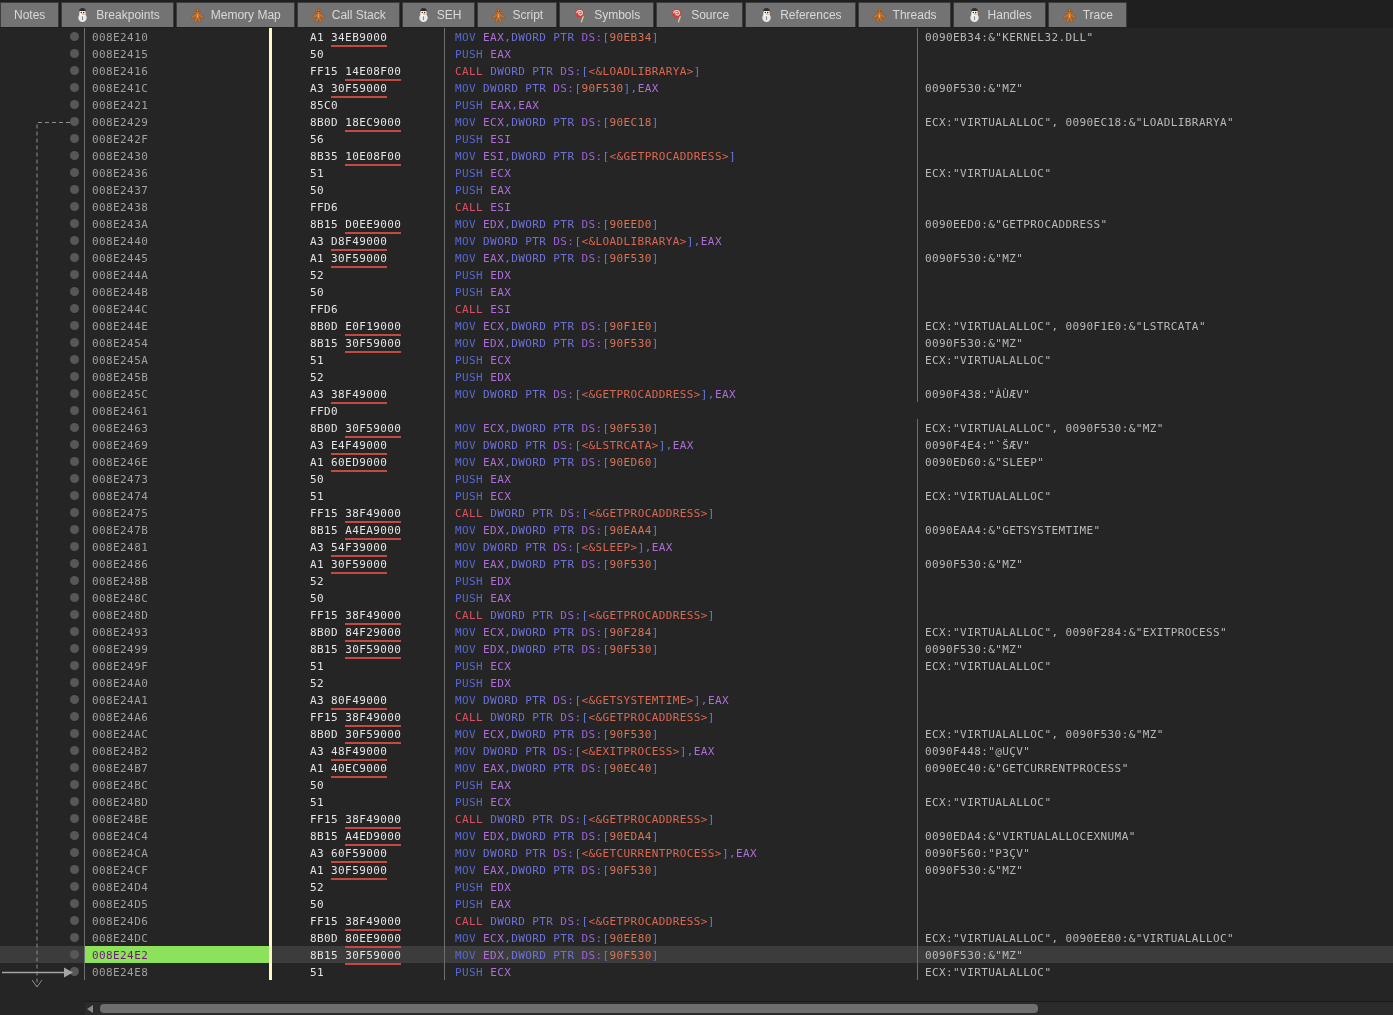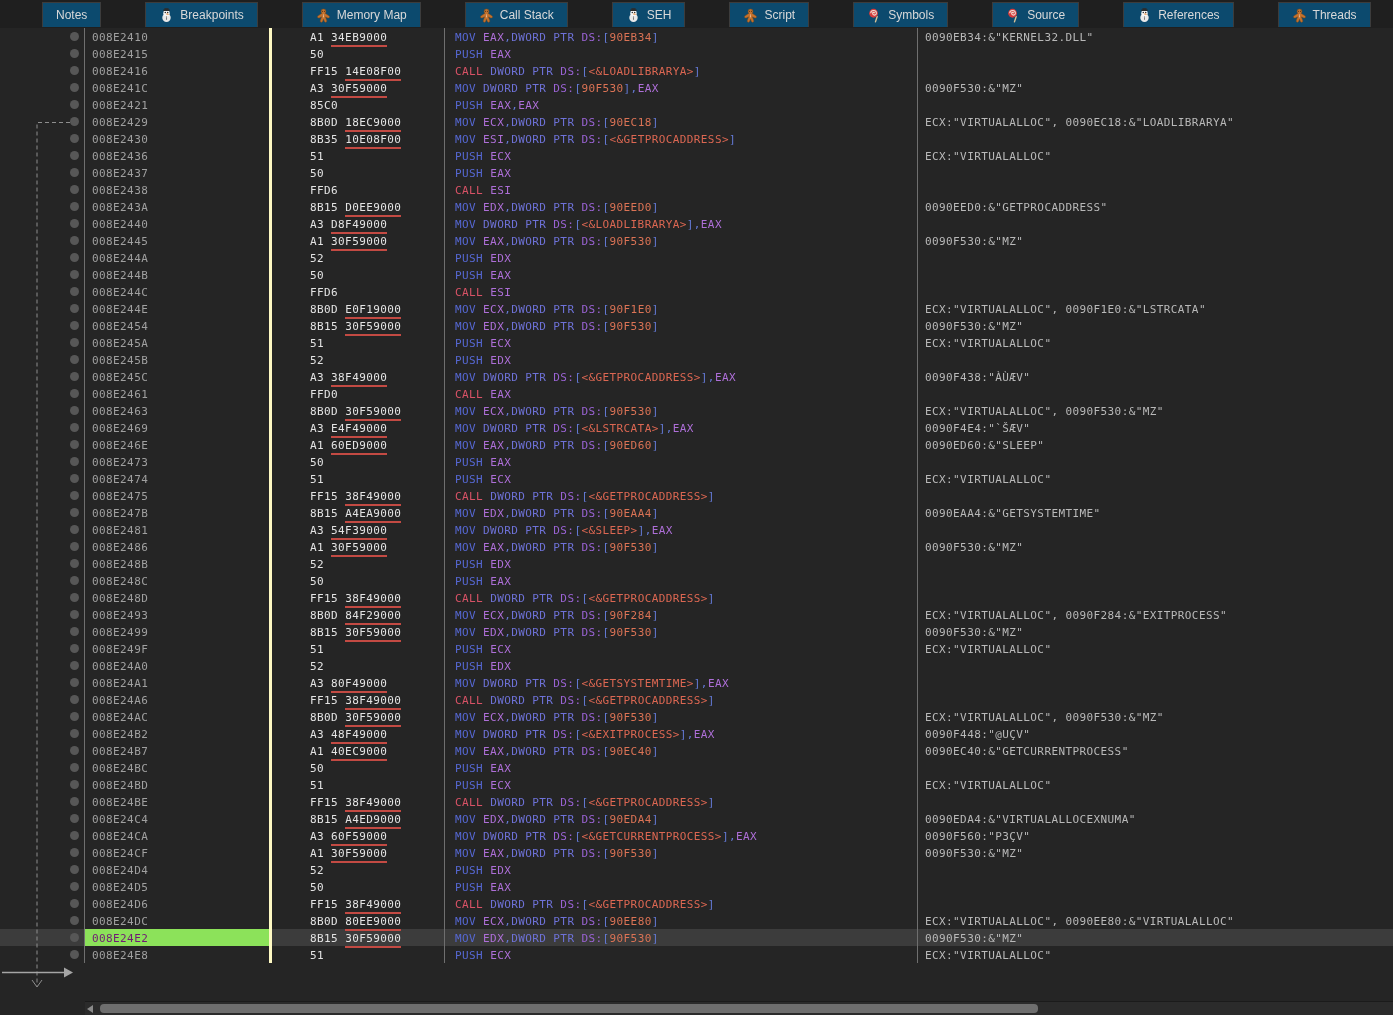--- a/index.html
+++ b/index.html
@@ -7,24 +7,24 @@
     width:1393px;height:1015px;overflow:hidden;position:relative;
     background:var(--background,#252525);
     font-family:"DejaVu Sans Mono",monospace;
   }
   
   .tabbar{
     height:28px;background:#1f1f1f;display:flex;align-items:flex-start;
     padding:2px 0 0 0;box-sizing:border-box;
   }
   .tab{
-    height:25px;background:#0c4a6e;border:1px solid #3c3c3c;border-bottom:none;
+    height:25px;background:#737373;border:1px solid #3c3c3c;border-bottom:none;
     display:flex;align-items:center;gap:6px;padding:0 13px;margin-right:2px;
     color:#d9d9d9;font:12px "Liberation Sans",sans-serif;box-sizing:border-box;
-    cursor:default;white-space:nowrap;margin-left:42px;
+    cursor:default;white-space:nowrap;
   }
   .tab-icon{width:15px;height:15px;display:inline-block;flex:none;}
   .tab-icon svg{width:15px;height:15px;display:block;}
   
   .dasm{
     position:absolute;top:28px;left:0;right:0;bottom:0;
     font:15px/17px "DejaVu Sans Mono",monospace;
     letter-spacing:0.4px;
     font-variant-caps:all-small-caps;
   }
@@ -216,36 +216,37 @@
   </div>
 
 <div class="dasm" id="dasm">
   <div id="rows">
       <div class="row"><div class="c-gut"><span class="dot"></span></div><div class="c-addr">008E2410</div><div class="c-bytes"><span>A1 </span><span class="u">34EB9000</span></div><div class="c-asm"><span class="tk-mn">mov </span><span class="tk-reg">eax</span><span class="tk-pun">,</span><span class="tk-size">dword ptr</span><span class="tk-pl"> </span><span class="tk-seg">ds:</span><span class="tk-pun">[</span><span class="tk-num">90EB34</span><span class="tk-pun">]</span></div><div class="c-cmt">0090EB34:&amp;"kernel32.dll"</div></div>
       <div class="row"><div class="c-gut"><span class="dot"></span></div><div class="c-addr">008E2415</div><div class="c-bytes"><span>50</span></div><div class="c-asm"><span class="tk-mn">push </span><span class="tk-reg">eax</span></div><div class="c-cmt"></div></div>
       <div class="row"><div class="c-gut"><span class="dot"></span></div><div class="c-addr">008E2416</div><div class="c-bytes"><span>FF15 </span><span class="u">14E08F00</span></div><div class="c-asm"><span class="tk-callj">call </span><span class="tk-size">dword ptr</span><span class="tk-pl"> </span><span class="tk-seg">ds:</span><span class="tk-pun">[</span><span class="tk-lbl">&lt;&amp;LoadLibraryA&gt;</span><span class="tk-pun">]</span></div><div class="c-cmt"></div></div>
       <div class="row"><div class="c-gut"><span class="dot"></span></div><div class="c-addr">008E241C</div><div class="c-bytes"><span>A3 </span><span class="u">30F59000</span></div><div class="c-asm"><span class="tk-mn">mov </span><span class="tk-size">dword ptr</span><span class="tk-pl"> </span><span class="tk-seg">ds:</span><span class="tk-pun">[</span><span class="tk-num">90F530</span><span class="tk-pun">]</span><span class="tk-pun">,</span><span class="tk-reg">eax</span></div><div class="c-cmt">0090F530:&amp;"MZ"</div></div>
       <div class="row"><div class="c-gut"><span class="dot"></span></div><div class="c-addr">008E2421</div><div class="c-bytes"><span>85C0</span></div><div class="c-asm"><span class="tk-mn">push </span><span class="tk-reg">eax</span><span class="tk-pun">,</span><span class="tk-reg">eax</span></div><div class="c-cmt"></div></div>
       <div class="row"><div class="c-gut"><span class="dot"></span></div><div class="c-addr">008E2429</div><div class="c-bytes"><span>8B0D </span><span class="u">18EC9000</span></div><div class="c-asm"><span class="tk-mn">mov </span><span class="tk-reg">ecx</span><span class="tk-pun">,</span><span class="tk-size">dword ptr</span><span class="tk-pl"> </span><span class="tk-seg">ds:</span><span class="tk-pun">[</span><span class="tk-num">90EC18</span><span class="tk-pun">]</span></div><div class="c-cmt">ecx:"VirtualAlloc", 0090EC18:&amp;"LoadLibraryA"</div></div>
+      <div class="row"><div class="c-gut"><span class="dot"></span></div><div class="c-addr">008E242F</div><div class="c-bytes"><span>56</span></div><div class="c-asm"><span class="tk-mn">push </span><span class="tk-reg">esi</span></div><div class="c-cmt"></div></div>
       <div class="row"><div class="c-gut"><span class="dot"></span></div><div class="c-addr">008E2430</div><div class="c-bytes"><span>8B35 </span><span class="u">10E08F00</span></div><div class="c-asm"><span class="tk-mn">mov </span><span class="tk-reg">esi</span><span class="tk-pun">,</span><span class="tk-size">dword ptr</span><span class="tk-pl"> </span><span class="tk-seg">ds:</span><span class="tk-pun">[</span><span class="tk-lbl">&lt;&amp;GetProcAddress&gt;</span><span class="tk-pun">]</span></div><div class="c-cmt"></div></div>
       <div class="row"><div class="c-gut"><span class="dot"></span></div><div class="c-addr">008E2436</div><div class="c-bytes"><span>51</span></div><div class="c-asm"><span class="tk-mn">push </span><span class="tk-reg">ecx</span></div><div class="c-cmt">ecx:"VirtualAlloc"</div></div>
       <div class="row"><div class="c-gut"><span class="dot"></span></div><div class="c-addr">008E2437</div><div class="c-bytes"><span>50</span></div><div class="c-asm"><span class="tk-mn">push </span><span class="tk-reg">eax</span></div><div class="c-cmt"></div></div>
       <div class="row"><div class="c-gut"><span class="dot"></span></div><div class="c-addr">008E2438</div><div class="c-bytes"><span>FFD6</span></div><div class="c-asm"><span class="tk-callj">call </span><span class="tk-reg">esi</span></div><div class="c-cmt"></div></div>
       <div class="row"><div class="c-gut"><span class="dot"></span></div><div class="c-addr">008E243A</div><div class="c-bytes"><span>8B15 </span><span class="u">D0EE9000</span></div><div class="c-asm"><span class="tk-mn">mov </span><span class="tk-reg">edx</span><span class="tk-pun">,</span><span class="tk-size">dword ptr</span><span class="tk-pl"> </span><span class="tk-seg">ds:</span><span class="tk-pun">[</span><span class="tk-num">90EED0</span><span class="tk-pun">]</span></div><div class="c-cmt">0090EED0:&amp;"GetProcAddress"</div></div>
       <div class="row"><div class="c-gut"><span class="dot"></span></div><div class="c-addr">008E2440</div><div class="c-bytes"><span>A3 </span><span class="u">D8F49000</span></div><div class="c-asm"><span class="tk-mn">mov </span><span class="tk-size">dword ptr</span><span class="tk-pl"> </span><span class="tk-seg">ds:</span><span class="tk-pun">[</span><span class="tk-lbl">&lt;&amp;LoadLibraryA&gt;</span><span class="tk-pun">]</span><span class="tk-pun">,</span><span class="tk-reg">eax</span></div><div class="c-cmt"></div></div>
       <div class="row"><div class="c-gut"><span class="dot"></span></div><div class="c-addr">008E2445</div><div class="c-bytes"><span>A1 </span><span class="u">30F59000</span></div><div class="c-asm"><span class="tk-mn">mov </span><span class="tk-reg">eax</span><span class="tk-pun">,</span><span class="tk-size">dword ptr</span><span class="tk-pl"> </span><span class="tk-seg">ds:</span><span class="tk-pun">[</span><span class="tk-num">90F530</span><span class="tk-pun">]</span></div><div class="c-cmt">0090F530:&amp;"MZ"</div></div>
       <div class="row"><div class="c-gut"><span class="dot"></span></div><div class="c-addr">008E244A</div><div class="c-bytes"><span>52</span></div><div class="c-asm"><span class="tk-mn">push </span><span class="tk-reg">edx</span></div><div class="c-cmt"></div></div>
       <div class="row"><div class="c-gut"><span class="dot"></span></div><div class="c-addr">008E244B</div><div class="c-bytes"><span>50</span></div><div class="c-asm"><span class="tk-mn">push </span><span class="tk-reg">eax</span></div><div class="c-cmt"></div></div>
       <div class="row"><div class="c-gut"><span class="dot"></span></div><div class="c-addr">008E244C</div><div class="c-bytes"><span>FFD6</span></div><div class="c-asm"><span class="tk-callj">call </span><span class="tk-reg">esi</span></div><div class="c-cmt"></div></div>
       <div class="row"><div class="c-gut"><span class="dot"></span></div><div class="c-addr">008E244E</div><div class="c-bytes"><span>8B0D </span><span class="u">E0F19000</span></div><div class="c-asm"><span class="tk-mn">mov </span><span class="tk-reg">ecx</span><span class="tk-pun">,</span><span class="tk-size">dword ptr</span><span class="tk-pl"> </span><span class="tk-seg">ds:</span><span class="tk-pun">[</span><span class="tk-num">90F1E0</span><span class="tk-pun">]</span></div><div class="c-cmt">ecx:"VirtualAlloc", 0090F1E0:&amp;"lstrcatA"</div></div>
       <div class="row"><div class="c-gut"><span class="dot"></span></div><div class="c-addr">008E2454</div><div class="c-bytes"><span>8B15 </span><span class="u">30F59000</span></div><div class="c-asm"><span class="tk-mn">mov </span><span class="tk-reg">edx</span><span class="tk-pun">,</span><span class="tk-size">dword ptr</span><span class="tk-pl"> </span><span class="tk-seg">ds:</span><span class="tk-pun">[</span><span class="tk-num">90F530</span><span class="tk-pun">]</span></div><div class="c-cmt">0090F530:&amp;"MZ"</div></div>
       <div class="row"><div class="c-gut"><span class="dot"></span></div><div class="c-addr">008E245A</div><div class="c-bytes"><span>51</span></div><div class="c-asm"><span class="tk-mn">push </span><span class="tk-reg">ecx</span></div><div class="c-cmt">ecx:"VirtualAlloc"</div></div>
       <div class="row"><div class="c-gut"><span class="dot"></span></div><div class="c-addr">008E245B</div><div class="c-bytes"><span>52</span></div><div class="c-asm"><span class="tk-mn">push </span><span class="tk-reg">edx</span></div><div class="c-cmt"></div></div>
       <div class="row"><div class="c-gut"><span class="dot"></span></div><div class="c-addr">008E245C</div><div class="c-bytes"><span>A3 </span><span class="u">38F49000</span></div><div class="c-asm"><span class="tk-mn">mov </span><span class="tk-size">dword ptr</span><span class="tk-pl"> </span><span class="tk-seg">ds:</span><span class="tk-pun">[</span><span class="tk-lbl">&lt;&amp;GetProcAddress&gt;</span><span class="tk-pun">]</span><span class="tk-pun">,</span><span class="tk-reg">eax</span></div><div class="c-cmt">0090F438:"ÀùÆv"</div></div>
-      <div class="row"><div class="c-gut"><span class="dot"></span></div><div class="c-addr">008E2461</div><div class="c-bytes"><span>FFD0</span></div><div class="c-asm"><span class="tk-callj">call </span><span class="tk-reg">eax</span></div><div class="c-cmt"></div></div>
+      <div class="row"><div class="c-gut"><span class="dot"></span></div><div class="c-addr">008E2461</div><div class="c-bytes"><span>FFD0</span></div><div class="c-cmt"></div></div>
       <div class="row"><div class="c-gut"><span class="dot"></span></div><div class="c-addr">008E2463</div><div class="c-bytes"><span>8B0D </span><span class="u">30F59000</span></div><div class="c-asm"><span class="tk-mn">mov </span><span class="tk-reg">ecx</span><span class="tk-pun">,</span><span class="tk-size">dword ptr</span><span class="tk-pl"> </span><span class="tk-seg">ds:</span><span class="tk-pun">[</span><span class="tk-num">90F530</span><span class="tk-pun">]</span></div><div class="c-cmt">ecx:"VirtualAlloc", 0090F530:&amp;"MZ"</div></div>
       <div class="row"><div class="c-gut"><span class="dot"></span></div><div class="c-addr">008E2469</div><div class="c-bytes"><span>A3 </span><span class="u">E4F49000</span></div><div class="c-asm"><span class="tk-mn">mov </span><span class="tk-size">dword ptr</span><span class="tk-pl"> </span><span class="tk-seg">ds:</span><span class="tk-pun">[</span><span class="tk-lbl">&lt;&amp;lstrcatA&gt;</span><span class="tk-pun">]</span><span class="tk-pun">,</span><span class="tk-reg">eax</span></div><div class="c-cmt">0090F4E4:"`ŠÆv"</div></div>
       <div class="row"><div class="c-gut"><span class="dot"></span></div><div class="c-addr">008E246E</div><div class="c-bytes"><span>A1 </span><span class="u">60ED9000</span></div><div class="c-asm"><span class="tk-mn">mov </span><span class="tk-reg">eax</span><span class="tk-pun">,</span><span class="tk-size">dword ptr</span><span class="tk-pl"> </span><span class="tk-seg">ds:</span><span class="tk-pun">[</span><span class="tk-num">90ED60</span><span class="tk-pun">]</span></div><div class="c-cmt">0090ED60:&amp;"Sleep"</div></div>
       <div class="row"><div class="c-gut"><span class="dot"></span></div><div class="c-addr">008E2473</div><div class="c-bytes"><span>50</span></div><div class="c-asm"><span class="tk-mn">push </span><span class="tk-reg">eax</span></div><div class="c-cmt"></div></div>
       <div class="row"><div class="c-gut"><span class="dot"></span></div><div class="c-addr">008E2474</div><div class="c-bytes"><span>51</span></div><div class="c-asm"><span class="tk-mn">push </span><span class="tk-reg">ecx</span></div><div class="c-cmt">ecx:"VirtualAlloc"</div></div>
       <div class="row"><div class="c-gut"><span class="dot"></span></div><div class="c-addr">008E2475</div><div class="c-bytes"><span>FF15 </span><span class="u">38F49000</span></div><div class="c-asm"><span class="tk-callj">call </span><span class="tk-size">dword ptr</span><span class="tk-pl"> </span><span class="tk-seg">ds:</span><span class="tk-pun">[</span><span class="tk-lbl">&lt;&amp;GetProcAddress&gt;</span><span class="tk-pun">]</span></div><div class="c-cmt"></div></div>
       <div class="row"><div class="c-gut"><span class="dot"></span></div><div class="c-addr">008E247B</div><div class="c-bytes"><span>8B15 </span><span class="u">A4EA9000</span></div><div class="c-asm"><span class="tk-mn">mov </span><span class="tk-reg">edx</span><span class="tk-pun">,</span><span class="tk-size">dword ptr</span><span class="tk-pl"> </span><span class="tk-seg">ds:</span><span class="tk-pun">[</span><span class="tk-num">90EAA4</span><span class="tk-pun">]</span></div><div class="c-cmt">0090EAA4:&amp;"GetSystemTime"</div></div>
       <div class="row"><div class="c-gut"><span class="dot"></span></div><div class="c-addr">008E2481</div><div class="c-bytes"><span>A3 </span><span class="u">54F39000</span></div><div class="c-asm"><span class="tk-mn">mov </span><span class="tk-size">dword ptr</span><span class="tk-pl"> </span><span class="tk-seg">ds:</span><span class="tk-pun">[</span><span class="tk-lbl">&lt;&amp;Sleep&gt;</span><span class="tk-pun">]</span><span class="tk-pun">,</span><span class="tk-reg">eax</span></div><div class="c-cmt"></div></div>
       <div class="row"><div class="c-gut"><span class="dot"></span></div><div class="c-addr">008E2486</div><div class="c-bytes"><span>A1 </span><span class="u">30F59000</span></div><div class="c-asm"><span class="tk-mn">mov </span><span class="tk-reg">eax</span><span class="tk-pun">,</span><span class="tk-size">dword ptr</span><span class="tk-pl"> </span><span class="tk-seg">ds:</span><span class="tk-pun">[</span><span class="tk-num">90F530</span><span class="tk-pun">]</span></div><div class="c-cmt">0090F530:&amp;"MZ"</div></div>
       <div class="row"><div class="c-gut"><span class="dot"></span></div><div class="c-addr">008E248B</div><div class="c-bytes"><span>52</span></div><div class="c-asm"><span class="tk-mn">push </span><span class="tk-reg">edx</span></div><div class="c-cmt"></div></div>

